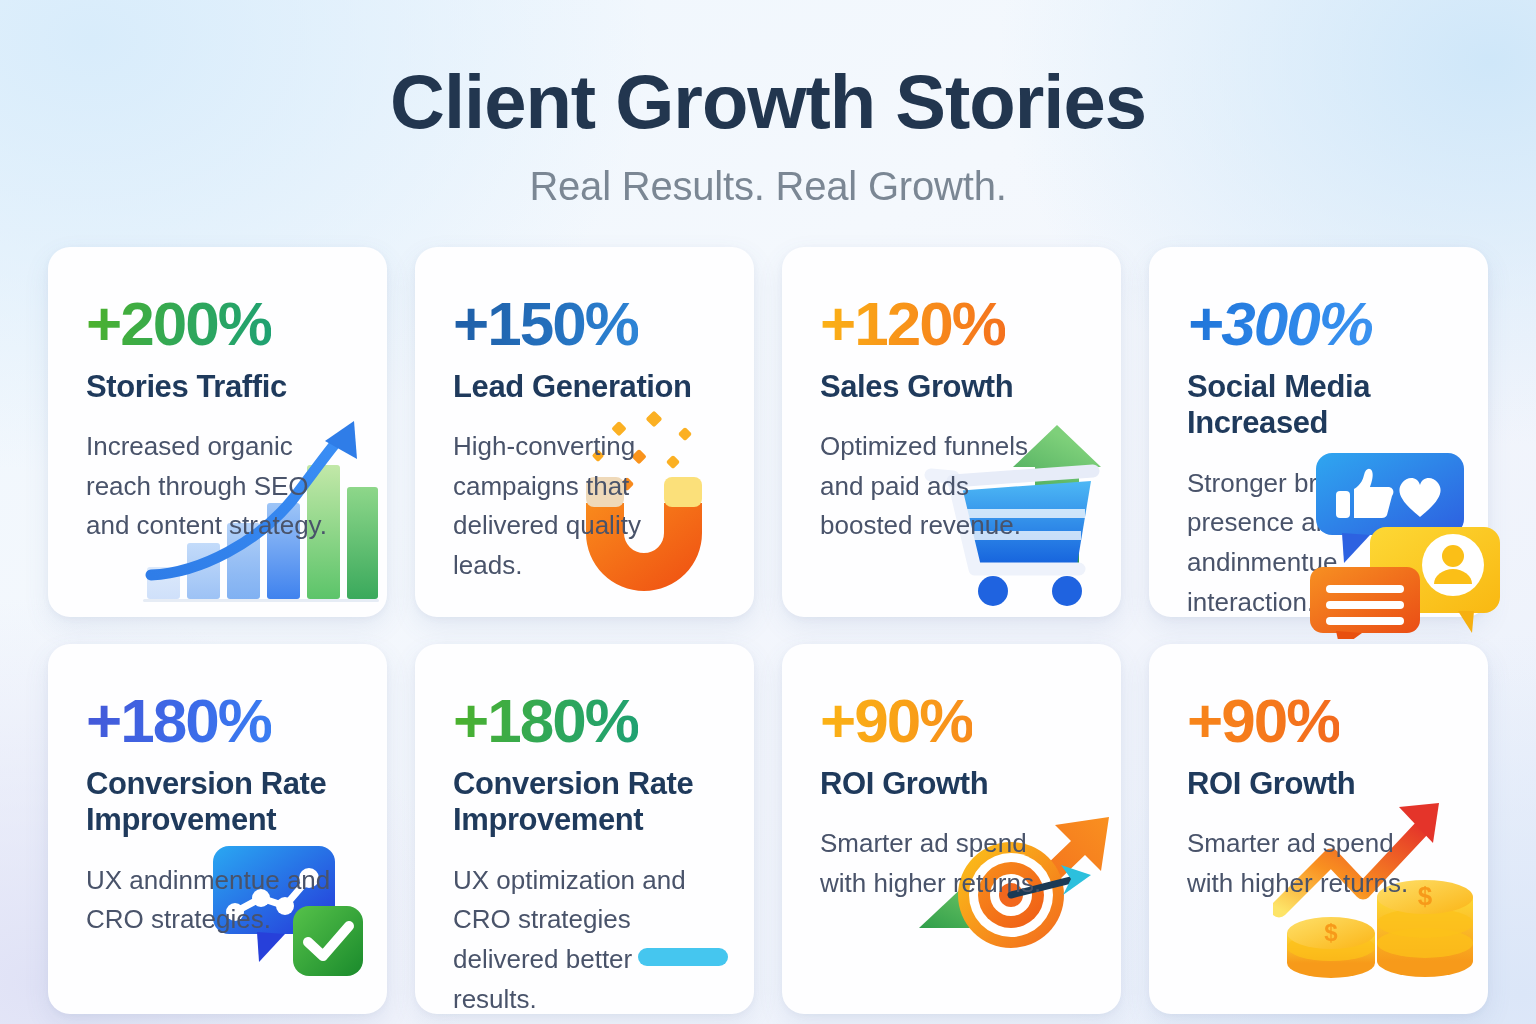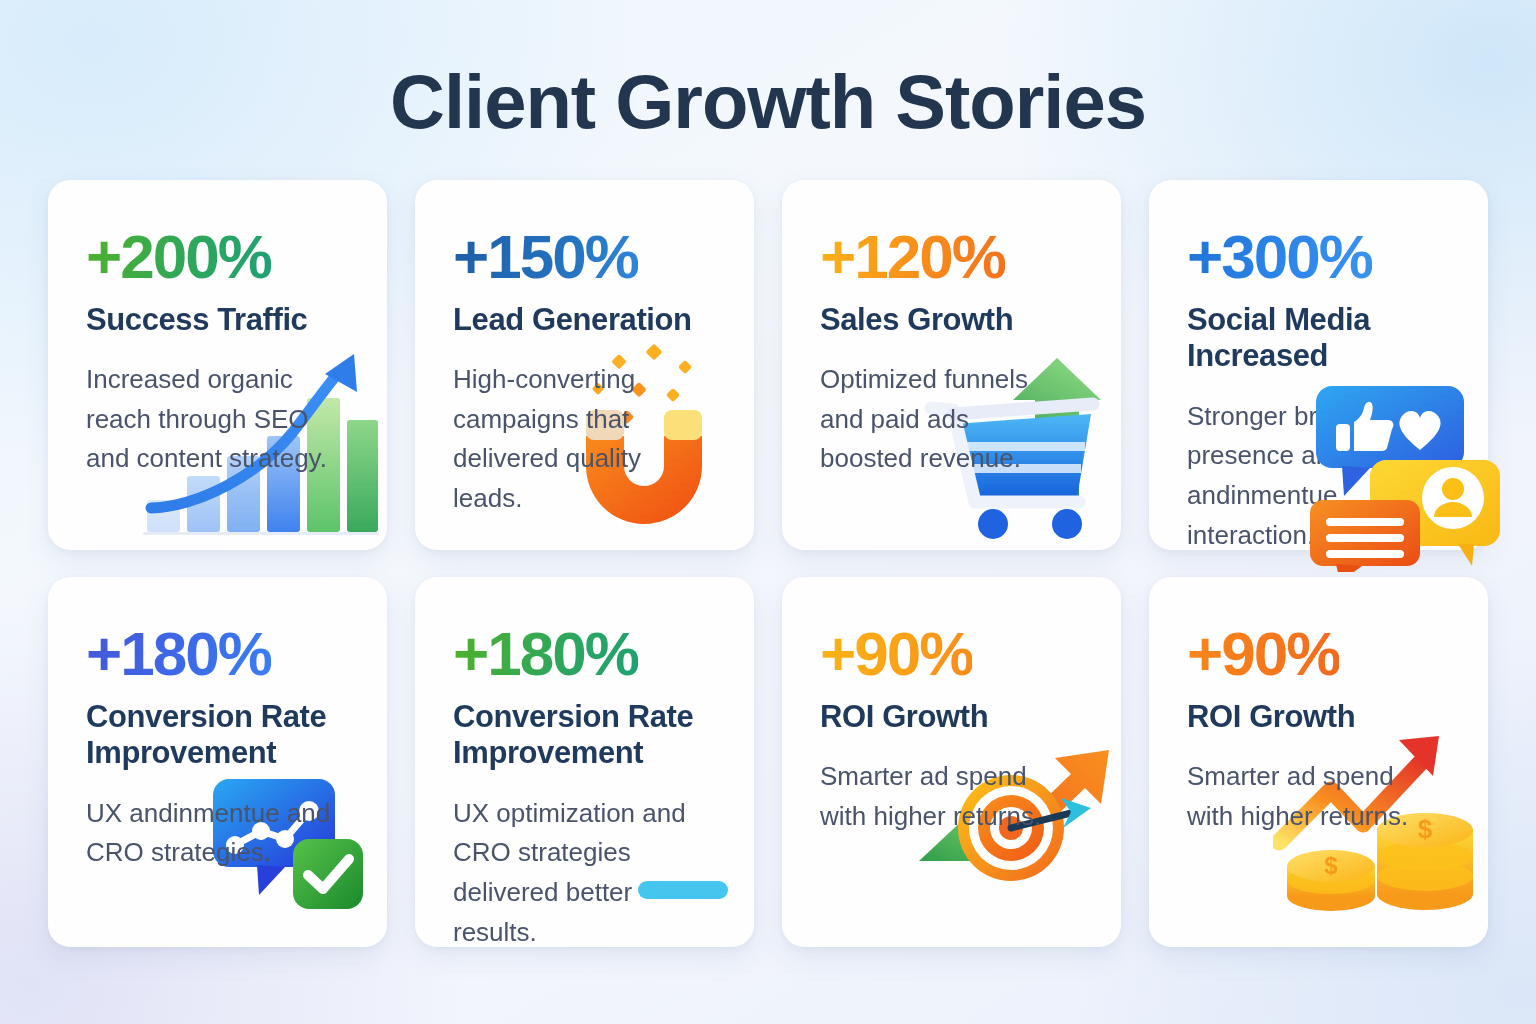--- a/index.html
+++ b/index.html
@@ -67,21 +67,21 @@
     line-height:1;
     background-clip:text;
     -webkit-background-clip:text;
     color:transparent;
     -webkit-text-fill-color:transparent;
     display:inline-block;
   }
   .g-green  { background-image:linear-gradient(100deg,#4eb22b 0%,#2fa75a 55%,#1fa173 100%); }
   .g-blue   { background-image:linear-gradient(100deg,#1f5ea6 0%,#2470bd 55%,#2f86d8 100%); }
   .g-orange { background-image:linear-gradient(100deg,#fbb316 0%,#f8911a 50%,#f4701e 100%); }
-  .g-brightblue { background-image:linear-gradient(100deg,#1f74d8 0%,#2d86e8 55%,#3b93f0 100%); }
+  .g-brightblue { background-image:linear-gradient(100deg,#1f74d8 0%,#2d86e8 55%,#3b93f0 100%);font-style:italic; }
   .g-indigo { background-image:linear-gradient(100deg,#4558d8 0%,#3c6ae8 55%,#3a7ef2 100%); }
   .g-amber  { background-image:linear-gradient(100deg,#fbb316 0%,#f9a317 50%,#f78a1c 100%); }
   .g-deeporange { background-image:linear-gradient(100deg,#f8871a 0%,#f5781c 55%,#f2691e 100%); }
 
   .card-title {
     margin-top:14px;
     font-size:31px;
     font-weight:700;
     color:#1f3a5c;
     line-height:1.18;
@@ -117,28 +117,29 @@
   
   .illus-target { right:6px; bottom:46px; width:210px; height:185px; }
   
   .illus-coins { right:0px; bottom:28px; width:215px; height:195px; }
 </style>
 </head>
 <body>
 
 <div class="header">
   <div class="page-title">Client Growth Stories</div>
+  <div class="page-subtitle">Real Results. Real Growth.</div>
 </div>
 
 <div class="card-grid">
 
   <div class="card">
     <div class="card-inner">
       <div class="stat g-green">+200%</div>
-      <div class="card-title">Success Traffic</div>
+      <div class="card-title">Stories Traffic</div>
       <div class="card-desc">Increased organic reach through SEO and content strategy.</div>
     </div>
     <div class="illus illus-bars">
       <svg viewBox="0 0 238 190" width="238" height="190">
         <defs>
           <linearGradient id="b1" x1="0" y1="1" x2="0" y2="0">
               <stop offset="0" stop-color="#cfe0fa"></stop>
               <stop offset="1" stop-color="#dce9fb"></stop>
             </linearGradient>
           <linearGradient id="b2" x1="0" y1="1" x2="0" y2="0">

